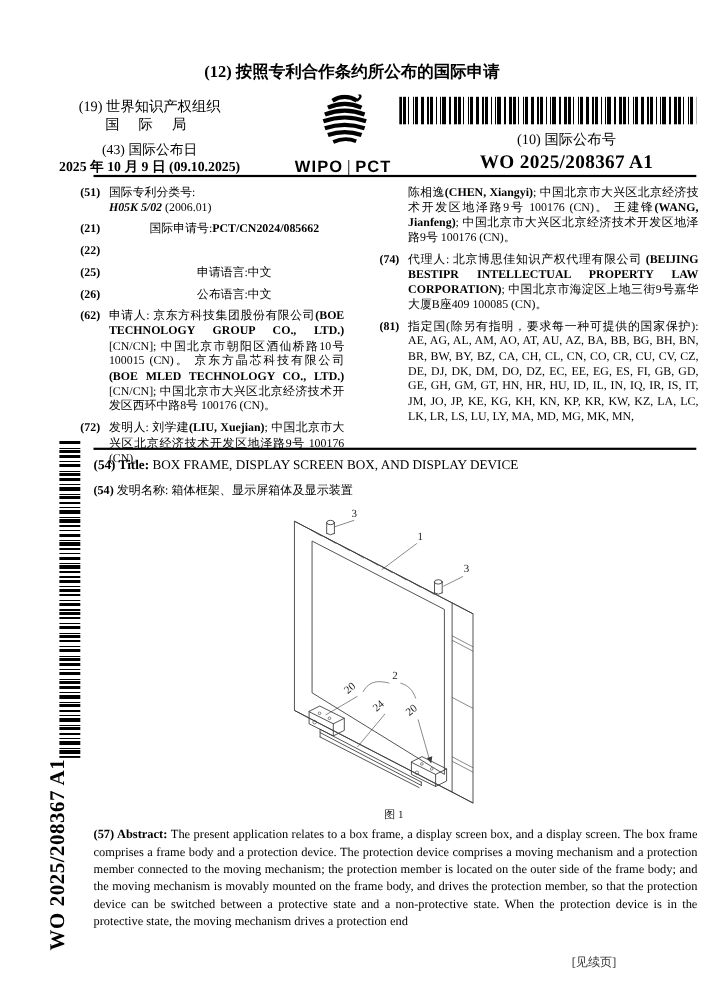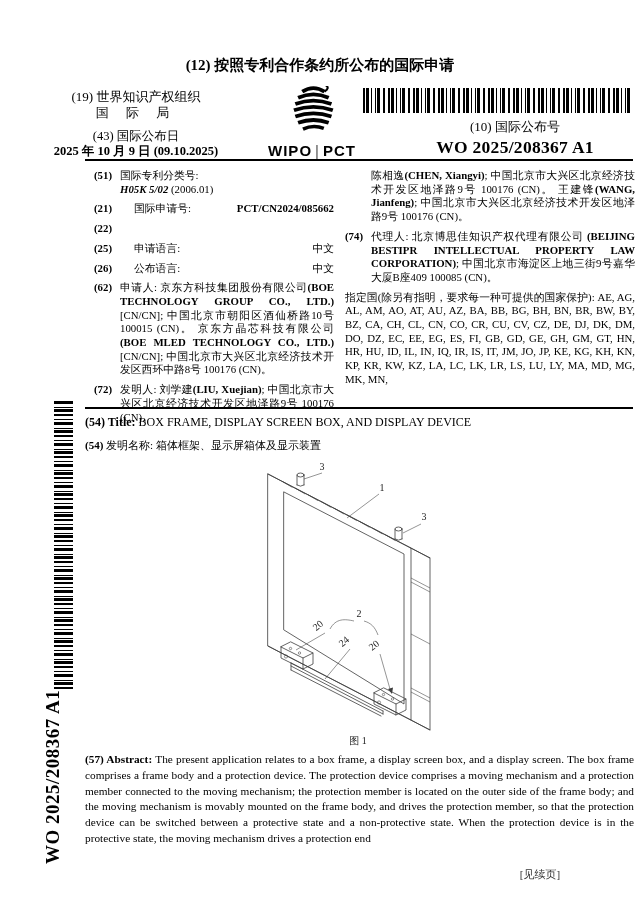--- a/index.html
+++ b/index.html
@@ -18,26 +18,26 @@
   .logotext{font-family:"Liberation Sans",sans-serif;font-weight:bold;font-size:15px;letter-spacing:1px;margin-top:2px;white-space:nowrap;}
   .logotext .sep{font-weight:normal;color:#555;padding:0 3px;}
   .barcode-top{position:absolute;left:363px;top:88px;width:270px;height:25px;
      background:repeating-linear-gradient(90deg,#000 0 2px,#fff 2px 3px,#000 3px 6px,#fff 6px 8px,#000 8px 9px,#fff 9px 12px,#000 12px 13px,#fff 13px 14px,#000 14px 17px,#fff 17px 20px,#000 20px 22px,#fff 22px 25px);}
   .pubno-block{position:absolute;left:395px;top:118px;width:240px;text-align:center;}
   .pubno-title{font-size:13px;}
   .pubno{font-size:17.5px;font-weight:bold;margin-top:1px;letter-spacing:0.3px;}
   .rule1{position:absolute;left:85px;top:159px;width:548px;height:2px;background:#000;}
 
   
-  .colL{position:absolute;left:94px;top:169px;width:240px;}
+  .colL{position:absolute;left:73px;top:169px;width:240px;}
   .colR{position:absolute;left:345px;top:169px;width:290px;}
   .field{display:flex;margin-bottom:6px;font-size:10.8px;line-height:1.27;}
   .flabel{width:26px;flex:none;font-weight:bold;}
   .fbody{flex:1;}
-  .kv{display:flex;justify-content:space-between;margin-left:14px;}
+  .kv{display:flex;justify-content:center;margin-left:14px;}
   .just{text-align:justify;}
   .cont{margin-left:26px;}
 
   
   .rule2{position:absolute;left:85px;top:407px;width:548px;height:1.5px;background:#000;}
   .title-en{position:absolute;left:85px;top:415px;width:548px;font-size:12px;}
   .title-zh{position:absolute;left:85px;top:438px;width:548px;font-size:11px;}
 
   
   .figure{position:absolute;left:233px;top:458px;width:252px;height:292px;}
@@ -143,20 +143,21 @@
 
   <div class="colR">
     <div class="field">
       <div class="fbody just cont"><span>陈相逸</span><span class="b">(CHEN, Xiangyi)</span><span>; 中国北京市大兴区北京经济技术开发区地泽路9号 100176 (CN)。 王建锋</span><span class="b">(WANG, Jianfeng)</span><span>; 中国北京市大兴区北京经济技术开发区地泽路9号 100176 (CN)。</span></div>
     </div>
     <div class="field">
       <span class="flabel">(74)</span>
       <div class="fbody just"><span>代理人: 北京博思佳知识产权代理有限公司 </span><span class="b">(BEIJING BESTIPR INTELLECTUAL PROPERTY LAW CORPORATION)</span><span>; 中国北京市海淀区上地三街9号嘉华大厦B座409 100085 (CN)。</span></div>
     </div>
     <div class="field">
+      <span class="flabel">(81)</span>
       <div class="fbody just"><span>指定国(除另有指明，要求每一种可提供的国家保护): AE, AG, AL, AM, AO, AT, AU, AZ, BA, BB, BG, BH, BN, BR, BW, BY, BZ, CA, CH, CL, CN, CO, CR, CU, CV, CZ, DE, DJ, DK, DM, DO, DZ, EC, EE, EG, ES, FI, GB, GD, GE, GH, GM, GT, HN, HR, HU, ID, IL, IN, IQ, IR, IS, IT, JM, JO, JP, KE, KG, KH, KN, KP, KR, KW, KZ, LA, LC, LK, LR, LS, LU, LY, MA, MD, MG, MK, MN,</span></div>
     </div>
   </div>
 
   <div class="rule2"></div>
   <div class="title-en"><span class="b">(54) </span><span class="b">Title: </span><span>BOX FRAME, DISPLAY SCREEN BOX, AND DISPLAY DEVICE</span></div>
   <div class="title-zh"><span class="b">(54) </span><span>发明名称: 箱体框架、显示屏箱体及显示装置</span></div>
 
   <div class="figure">
     <svg viewBox="0 0 252 292">

